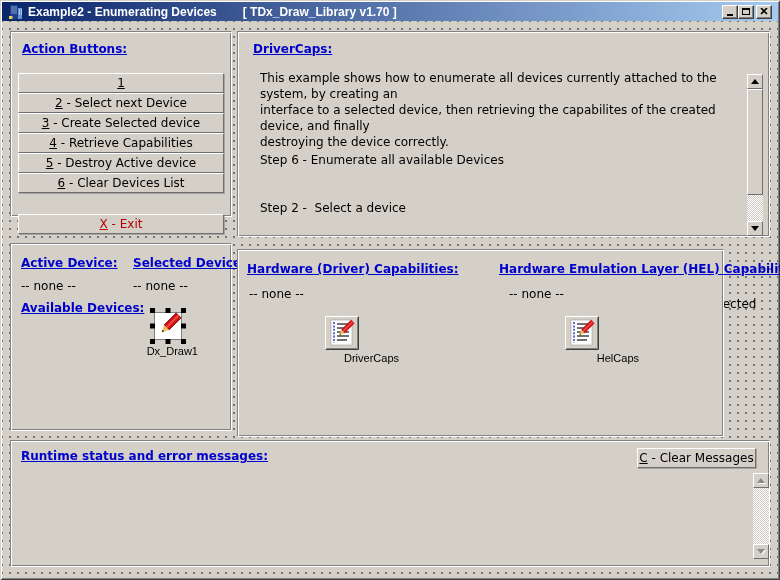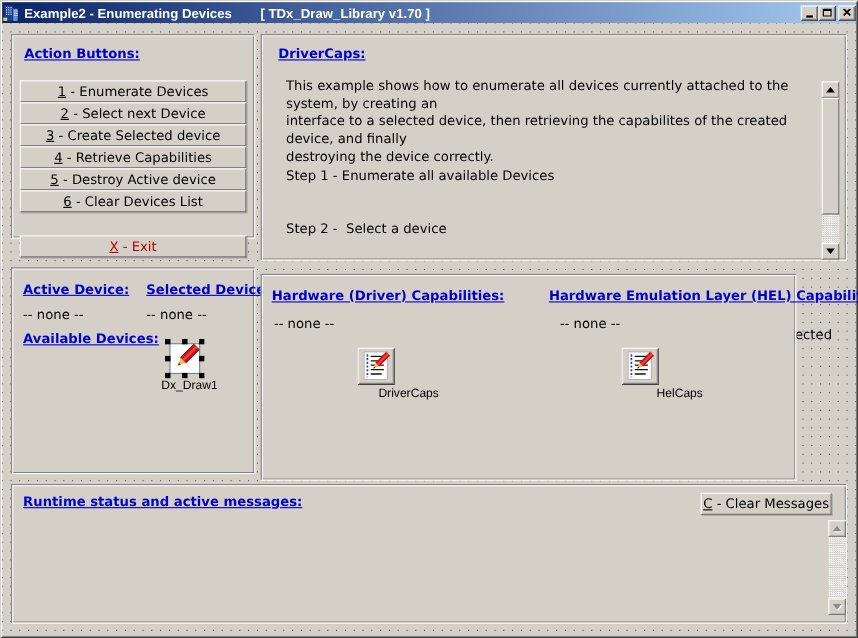--- a/index.html
+++ b/index.html
@@ -6,21 +6,21 @@
   *{box-sizing:border-box;}
   .window{
     position:relative;width:780px;height:580px;background:#d4d0c8;
     font-family:"DejaVu Sans",sans-serif;overflow:hidden;
     box-shadow:inset 1px 1px 0 #d4d0c8, inset -1px -1px 0 #404040,
                inset 2px 2px 0 #ffffff, inset -2px -2px 0 #808080;
   }
   .titlebar{
     position:absolute;left:2px;top:2px;right:2px;height:19px;
     background:linear-gradient(to right,#0a246a,#a6caf0);
-    display:flex;align-items:center;padding:0 0;
+    display:flex;align-items:center;padding:0 6px;
   }
   .titlebar .app-icon{width:16px;height:16px;margin-right:4px;flex:0 0 auto;}
   .title-text{color:#fff;font-family:"Liberation Sans",sans-serif;font-weight:bold;font-size:12px;white-space:pre;}
   .title-right{margin-left:26px;}
   .win-controls{margin-left:auto;display:flex;align-items:center;}
   .winbtn{
     width:16px;height:14px;background:#d4d0c8;border:1px solid;
     border-color:#ffffff #404040 #404040 #ffffff;
     box-shadow:inset -1px -1px 0 #808080;
     display:flex;align-items:center;justify-content:center;padding:0;margin-left:0;
@@ -117,36 +117,36 @@
           <path d="M1 0 L7 6 M7 0 L1 6" stroke="#000" stroke-width="1.6" fill="none"></path>
         </svg>
       </span>
     </span>
   </div>
 
   <div class="client">
 
     <div class="panel p-action">
       <div class="heading" style="left:11px;top:10px;">Action Buttons:</div>
-      <div class="btn btn-stack" style="top:41px;"><span class="accel">1</span><span> - Enumerate Devices</span></div>
+      <div class="btn btn-stack" style="top:41px;"><span class="accel">1</span></div>
       <div class="btn btn-stack" style="top:61px;"><span class="accel">2</span><span> - Select next Device</span></div>
       <div class="btn btn-stack" style="top:81px;"><span class="accel">3</span><span> - Create Selected device</span></div>
       <div class="btn btn-stack" style="top:101px;"><span class="accel">4</span><span> - Retrieve Capabilities</span></div>
       <div class="btn btn-stack" style="top:121px;"><span class="accel">5</span><span> - Destroy Active device</span></div>
       <div class="btn btn-stack" style="top:141px;"><span class="accel">6</span><span> - Clear Devices List</span></div>
       <div class="btn btn-stack btn-exit" style="top:182px;"><span class="accel">X</span><span> - Exit</span></div>
     </div>
 
     <div class="panel p-info">
       <div class="heading" style="left:15px;top:10px;">DriverCaps:</div>
       <div class="paragraph">This example shows how to enumerate all devices currently attached to the system, by creating an
 interface to a selected device, then retrieving the capabilites of the created device, and finally
 destroying the device correctly.</div>
       <div class="steps">
-        <div>Step 1 - Enumerate all available Devices</div>
+        <div>Step 6 - Enumerate all available Devices</div>
         <div>Step 2 -  Select a device</div>
         <div>Step 3 - Create an interface for the selected DirectDraw device</div>
         <div>Step 4 - Retrieve the hardware and software-emulation capabilities of the selected device.</div>
         <div>Step 5 - Destroy the currently active device.</div>
         <div>Step 6 - Clear all entries in the Available Devices List</div>
       </div>
       <div class="sb" style="left:509px;top:42px;height:162px;">
         <div class="sb-btn sb-up">
             <span class="tri-up"></span>
           </div>
@@ -238,21 +238,21 @@
             <rect x="16.4" y="1" width="1.8" height="14" fill="#ee4444"></rect>
             <polygon points="14.8,15 19.8,15 17.3,20" fill="#f0c060"></polygon>
             <polygon points="16.5,18.2 18.1,18.2 17.3,20" fill="#222222"></polygon>
           </g>
         </svg>
       </div>
       <div class="caption" style="left:287px;top:102px;width:114px;">HelCaps</div>
     </div>
 
     <div class="panel p-runtime">
-      <div class="heading" style="left:10px;top:8px;">Runtime status and active messages:</div>
+      <div class="heading" style="left:10px;top:8px;">Runtime status and error messages:</div>
       <div class="btn" style="left:626px;top:7px;width:119px;height:20px;"><span class="accel">C</span><span> - Clear Messages</span></div>
       <div class="sb disabled" style="left:742px;top:32px;height:86px;">
         <div class="sb-btn sb-up">
             <span class="tri-up"></span>
           </div>
         <div class="sb-btn sb-down">
             <span class="tri-down"></span>
           </div>
       </div>
       <div style="position:absolute;left:6px;top:30px;width:732px;height:92px;"></div>

